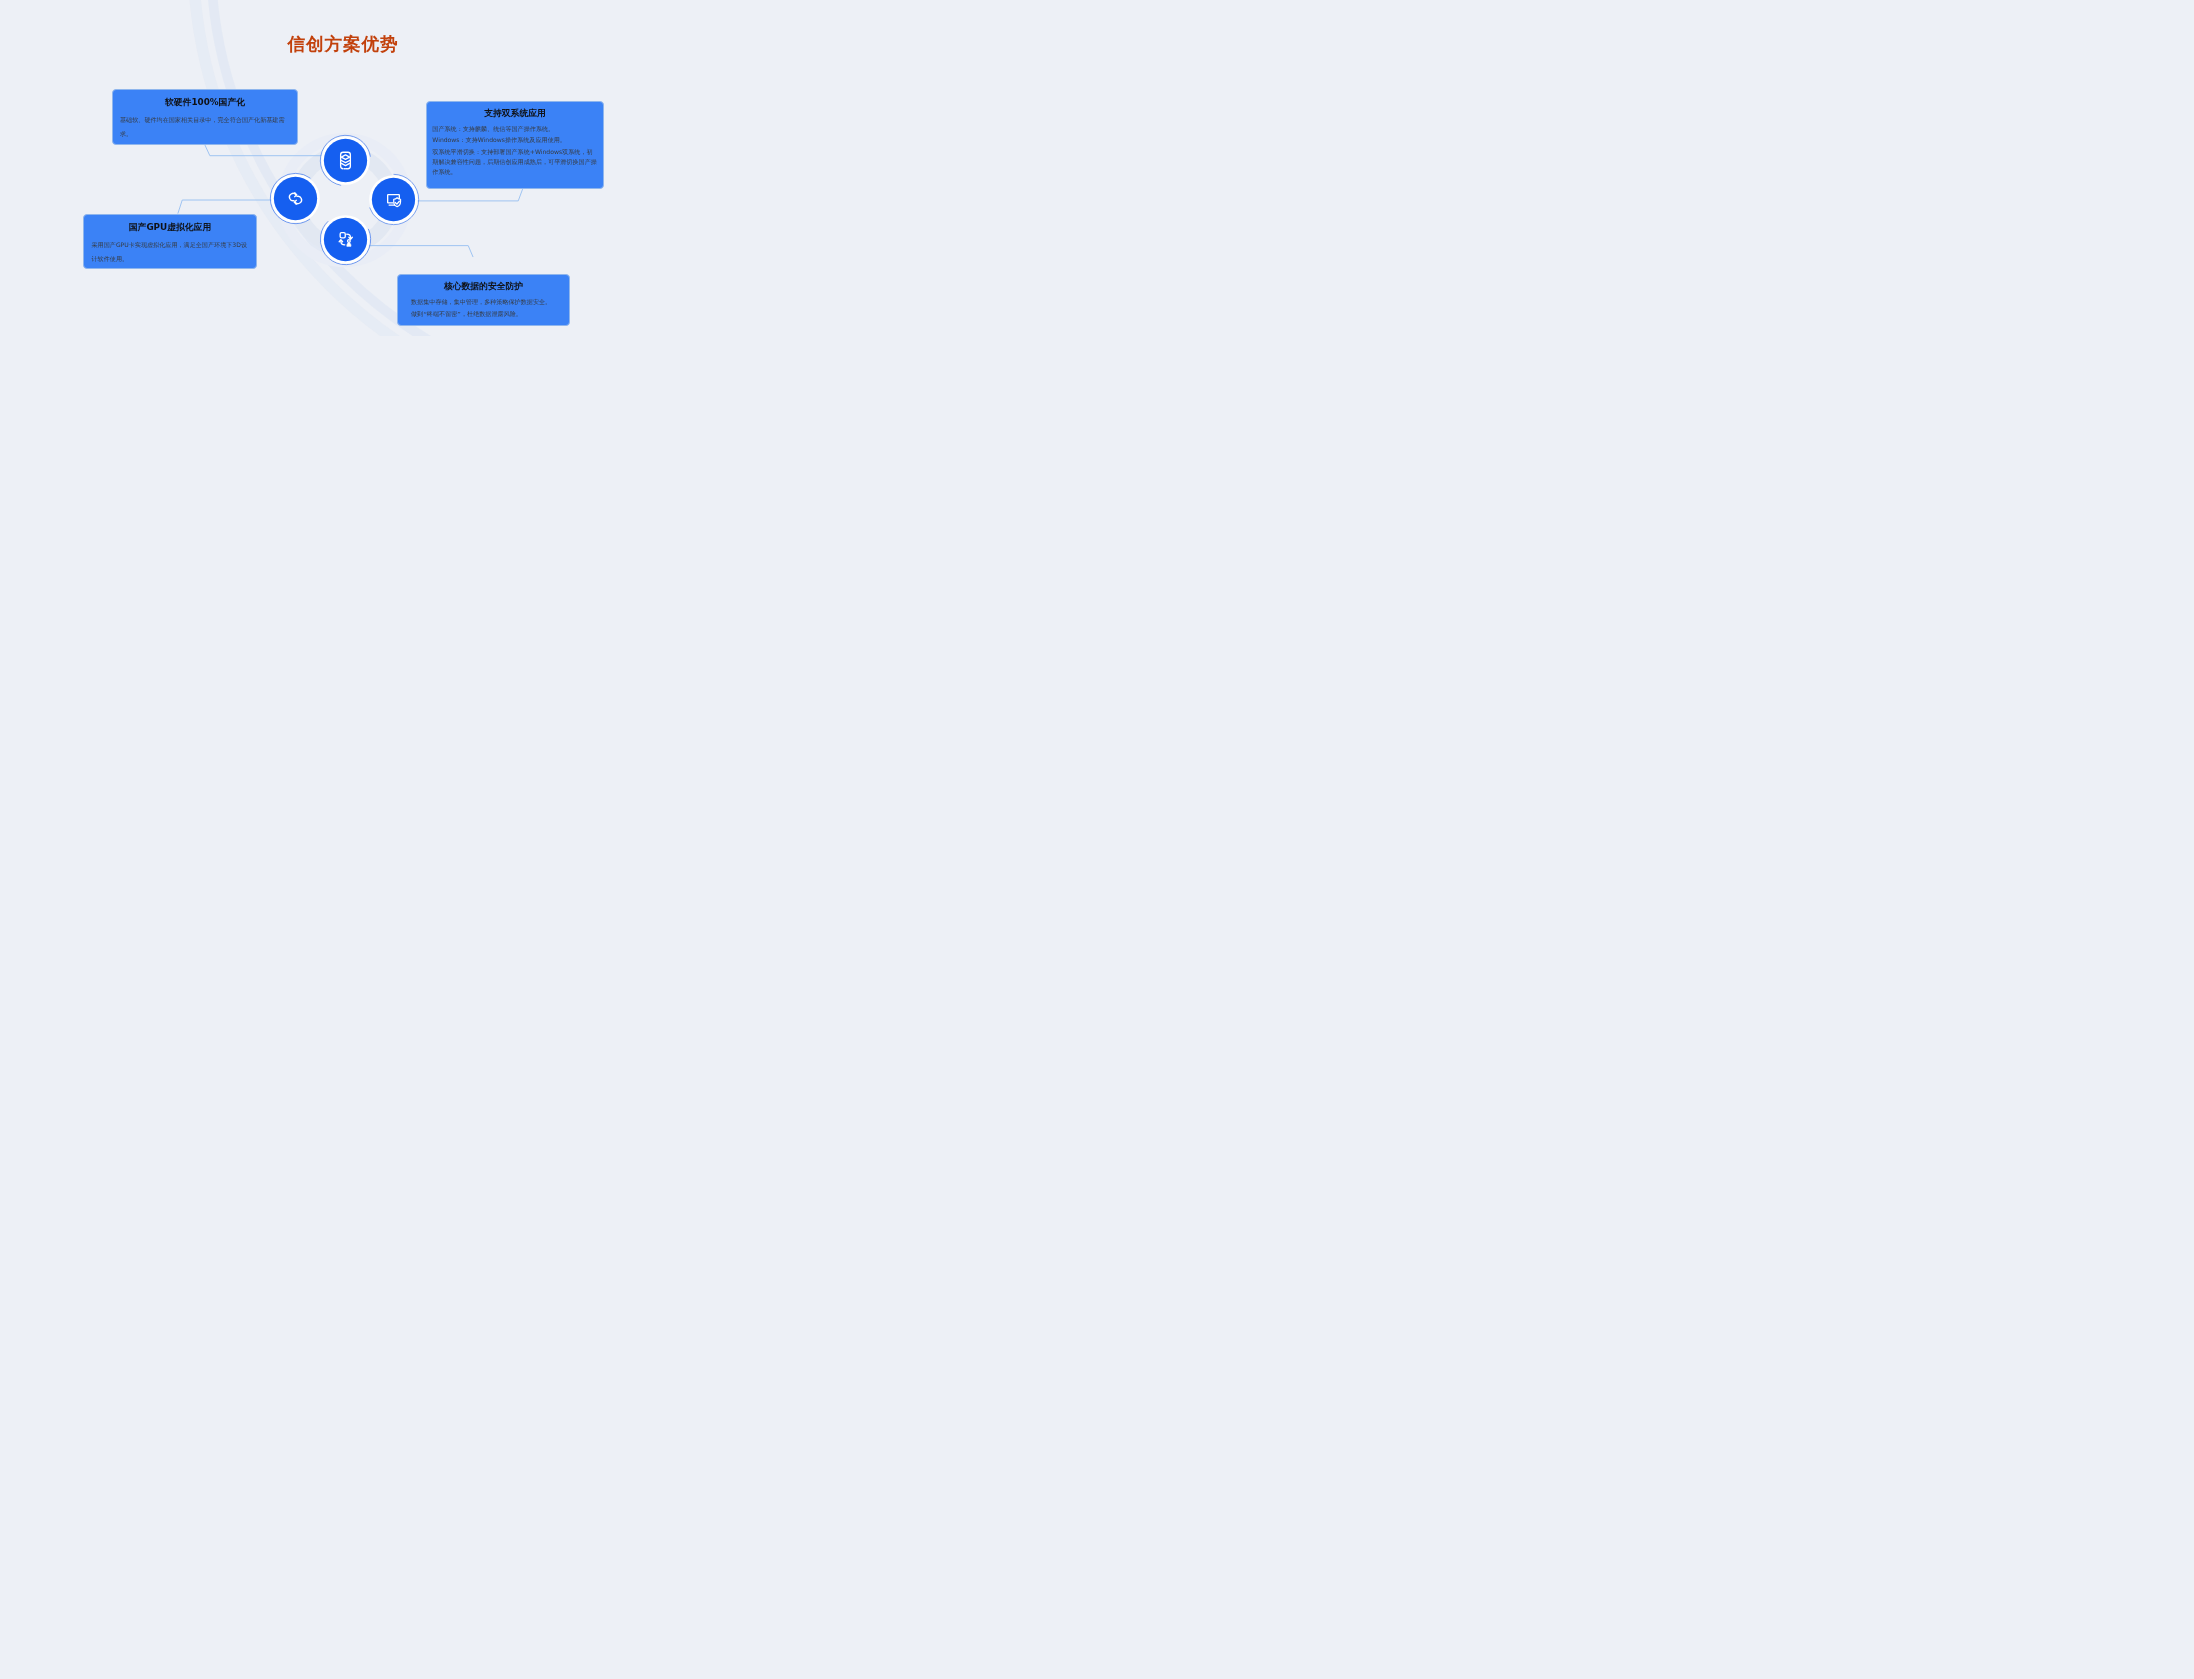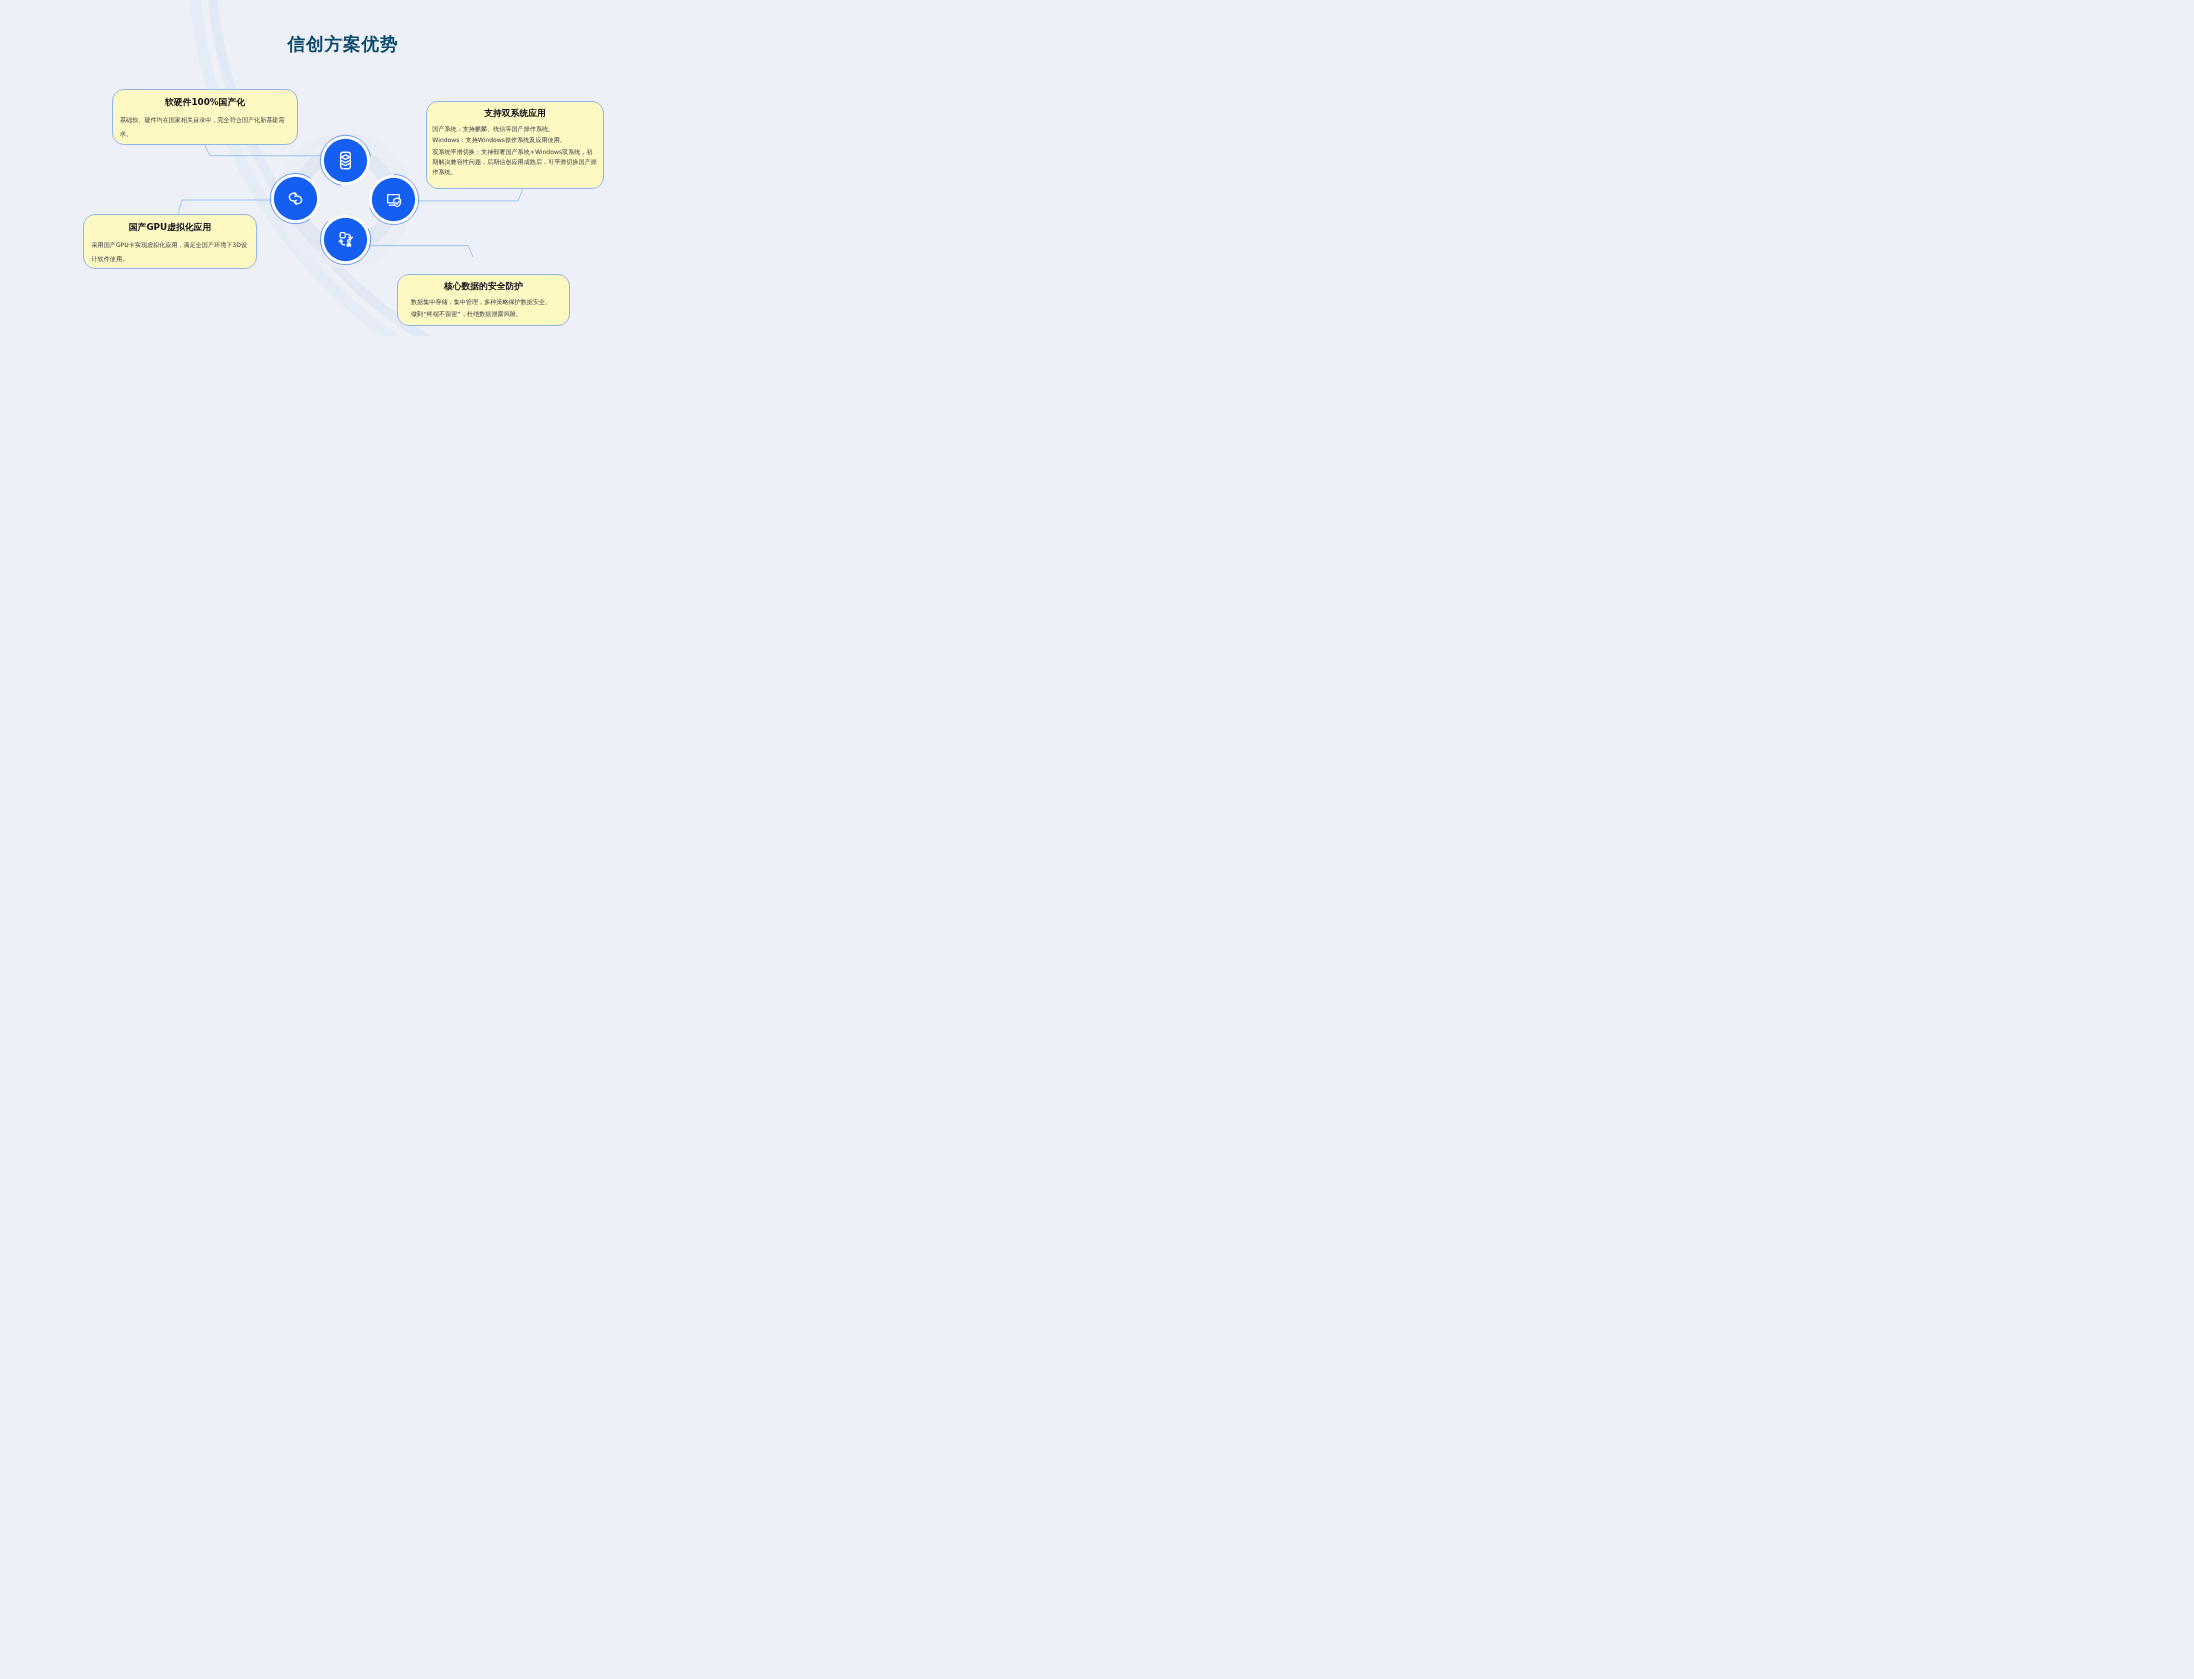--- a/index.html
+++ b/index.html
@@ -14,28 +14,28 @@
     overflow:hidden;
   }
   svg{display:block;}
   .decor-layer,.connector-layer{
     position:absolute;left:0;top:0;width:686px;height:336px;pointer-events:none;
   }
   .page-title{
     position:absolute;left:0;top:32px;width:686px;
     text-align:center;
     font-size:17.6px;font-weight:700;letter-spacing:0.9px;
-    color:#0c4a6e;
+    color:#c2410c;
   }
   .card{
     position:absolute;
     box-sizing:border-box;
-    background:#fef9c3;
+    background:#3b82f6;
     border:0.9px solid #8fb6ed;
-    border-radius:12px;
+    border-radius:4px;
   }
   .card-title{
     text-align:center;
     font-size:8.8px;font-weight:700;color:#0f1115;
     margin:0 0 3.5px 0;
   }
   .card-body p{
     margin:0;
     font-size:6.1px;color:#363b42;
   }

